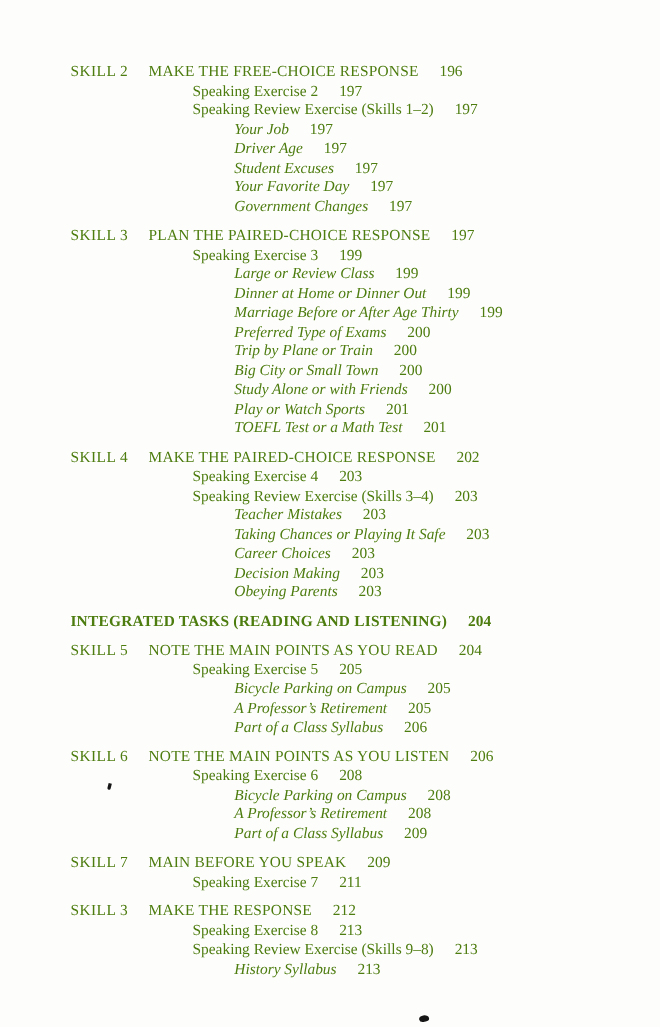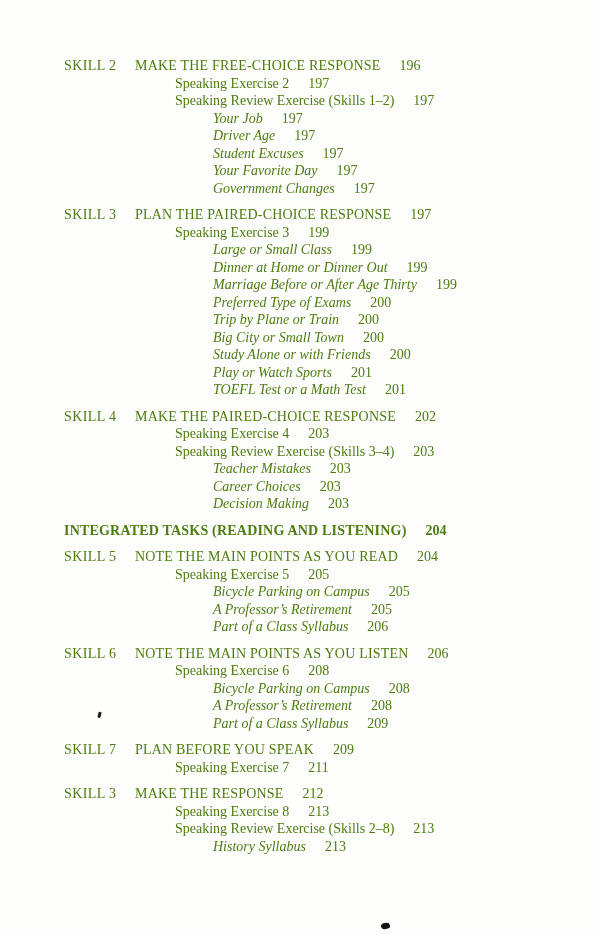--- a/index.html
+++ b/index.html
@@ -60,61 +60,63 @@
         <div class="entry level-1"><span class="entry-text">Speaking Review Exercise (Skills 1–2)</span><span class="page-num">197</span></div>
         <div class="entry level-2"><span class="entry-text italic">Your Job</span><span class="page-num">197</span></div>
         <div class="entry level-2"><span class="entry-text italic">Driver Age</span><span class="page-num">197</span></div>
         <div class="entry level-2"><span class="entry-text italic">Student Excuses</span><span class="page-num">197</span></div>
         <div class="entry level-2"><span class="entry-text italic">Your Favorite Day</span><span class="page-num">197</span></div>
         <div class="entry level-2"><span class="entry-text italic">Government Changes</span><span class="page-num">197</span></div>
       </div>
       <div class="section">
         <div class="head-row"><span class="skill-label">SKILL 3</span><span class="section-title">PLAN THE PAIRED-CHOICE RESPONSE</span><span class="page-num">197</span></div>
         <div class="entry level-1"><span class="entry-text">Speaking Exercise 3</span><span class="page-num">199</span></div>
-        <div class="entry level-2"><span class="entry-text italic">Large or Small Class</span><span class="page-num">199</span></div>
+        <div class="entry level-2"><span class="entry-text italic">Large or Review Class</span><span class="page-num">199</span></div>
         <div class="entry level-2"><span class="entry-text italic">Dinner at Home or Dinner Out</span><span class="page-num">199</span></div>
         <div class="entry level-2"><span class="entry-text italic">Marriage Before or After Age Thirty</span><span class="page-num">199</span></div>
         <div class="entry level-2"><span class="entry-text italic">Preferred Type of Exams</span><span class="page-num">200</span></div>
         <div class="entry level-2"><span class="entry-text italic">Trip by Plane or Train</span><span class="page-num">200</span></div>
         <div class="entry level-2"><span class="entry-text italic">Big City or Small Town</span><span class="page-num">200</span></div>
         <div class="entry level-2"><span class="entry-text italic">Study Alone or with Friends</span><span class="page-num">200</span></div>
         <div class="entry level-2"><span class="entry-text italic">Play or Watch Sports</span><span class="page-num">201</span></div>
         <div class="entry level-2"><span class="entry-text italic">TOEFL Test or a Math Test</span><span class="page-num">201</span></div>
       </div>
       <div class="section">
         <div class="head-row"><span class="skill-label">SKILL 4</span><span class="section-title">MAKE THE PAIRED-CHOICE RESPONSE</span><span class="page-num">202</span></div>
         <div class="entry level-1"><span class="entry-text">Speaking Exercise 4</span><span class="page-num">203</span></div>
         <div class="entry level-1"><span class="entry-text">Speaking Review Exercise (Skills 3–4)</span><span class="page-num">203</span></div>
         <div class="entry level-2"><span class="entry-text italic">Teacher Mistakes</span><span class="page-num">203</span></div>
+        <div class="entry level-2"><span class="entry-text italic">Taking Chances or Playing It Safe</span><span class="page-num">203</span></div>
         <div class="entry level-2"><span class="entry-text italic">Career Choices</span><span class="page-num">203</span></div>
         <div class="entry level-2"><span class="entry-text italic">Decision Making</span><span class="page-num">203</span></div>
+        <div class="entry level-2"><span class="entry-text italic">Obeying Parents</span><span class="page-num">203</span></div>
       </div>
       <div class="section">
         <div class="head-row bold"><span class="section-title">INTEGRATED TASKS (READING AND LISTENING)</span><span class="page-num">204</span></div>
       </div>
       <div class="section">
         <div class="head-row"><span class="skill-label">SKILL 5</span><span class="section-title">NOTE THE MAIN POINTS AS YOU READ</span><span class="page-num">204</span></div>
         <div class="entry level-1"><span class="entry-text">Speaking Exercise 5</span><span class="page-num">205</span></div>
         <div class="entry level-2"><span class="entry-text italic">Bicycle Parking on Campus</span><span class="page-num">205</span></div>
         <div class="entry level-2"><span class="entry-text italic">A Professor’s Retirement</span><span class="page-num">205</span></div>
         <div class="entry level-2"><span class="entry-text italic">Part of a Class Syllabus</span><span class="page-num">206</span></div>
       </div>
       <div class="section">
         <div class="head-row"><span class="skill-label">SKILL 6</span><span class="section-title">NOTE THE MAIN POINTS AS YOU LISTEN</span><span class="page-num">206</span></div>
         <div class="entry level-1"><span class="entry-text">Speaking Exercise 6</span><span class="page-num">208</span></div>
         <div class="entry level-2"><span class="entry-text italic">Bicycle Parking on Campus</span><span class="page-num">208</span></div>
         <div class="entry level-2"><span class="entry-text italic">A Professor’s Retirement</span><span class="page-num">208</span></div>
         <div class="entry level-2"><span class="entry-text italic">Part of a Class Syllabus</span><span class="page-num">209</span></div>
       </div>
       <div class="section">
-        <div class="head-row"><span class="skill-label">SKILL 7</span><span class="section-title">PLAN BEFORE YOU SPEAK</span><span class="page-num">209</span></div>
+        <div class="head-row"><span class="skill-label">SKILL 7</span><span class="section-title">MAIN BEFORE YOU SPEAK</span><span class="page-num">209</span></div>
         <div class="entry level-1"><span class="entry-text">Speaking Exercise 7</span><span class="page-num">211</span></div>
       </div>
       <div class="section">
         <div class="head-row"><span class="skill-label">SKILL 3</span><span class="section-title">MAKE THE RESPONSE</span><span class="page-num">212</span></div>
         <div class="entry level-1"><span class="entry-text">Speaking Exercise 8</span><span class="page-num">213</span></div>
-        <div class="entry level-1"><span class="entry-text">Speaking Review Exercise (Skills 2–8)</span><span class="page-num">213</span></div>
+        <div class="entry level-1"><span class="entry-text">Speaking Review Exercise (Skills 9–8)</span><span class="page-num">213</span></div>
         <div class="entry level-2"><span class="entry-text italic">History Syllabus</span><span class="page-num">213</span></div>
       </div>
     </div>
   <div class="artifact tick"></div>
   <div class="artifact smudge"></div>
 </div>
 
 </body></html>

